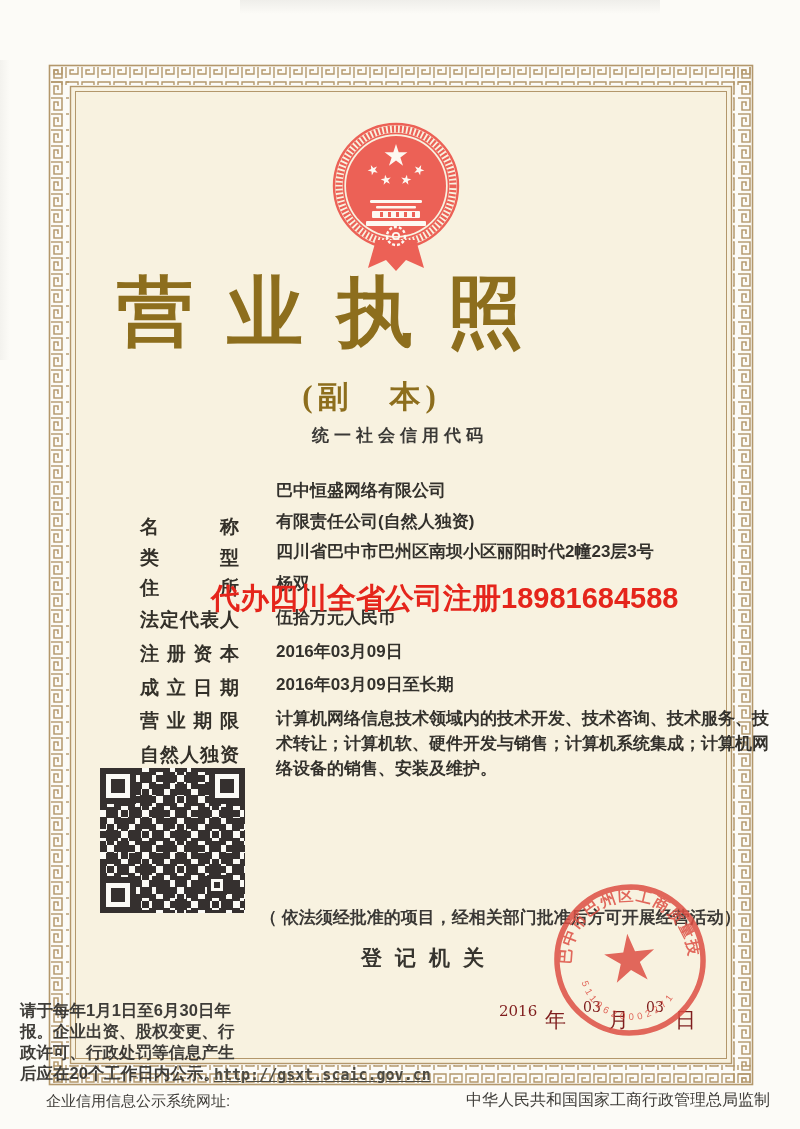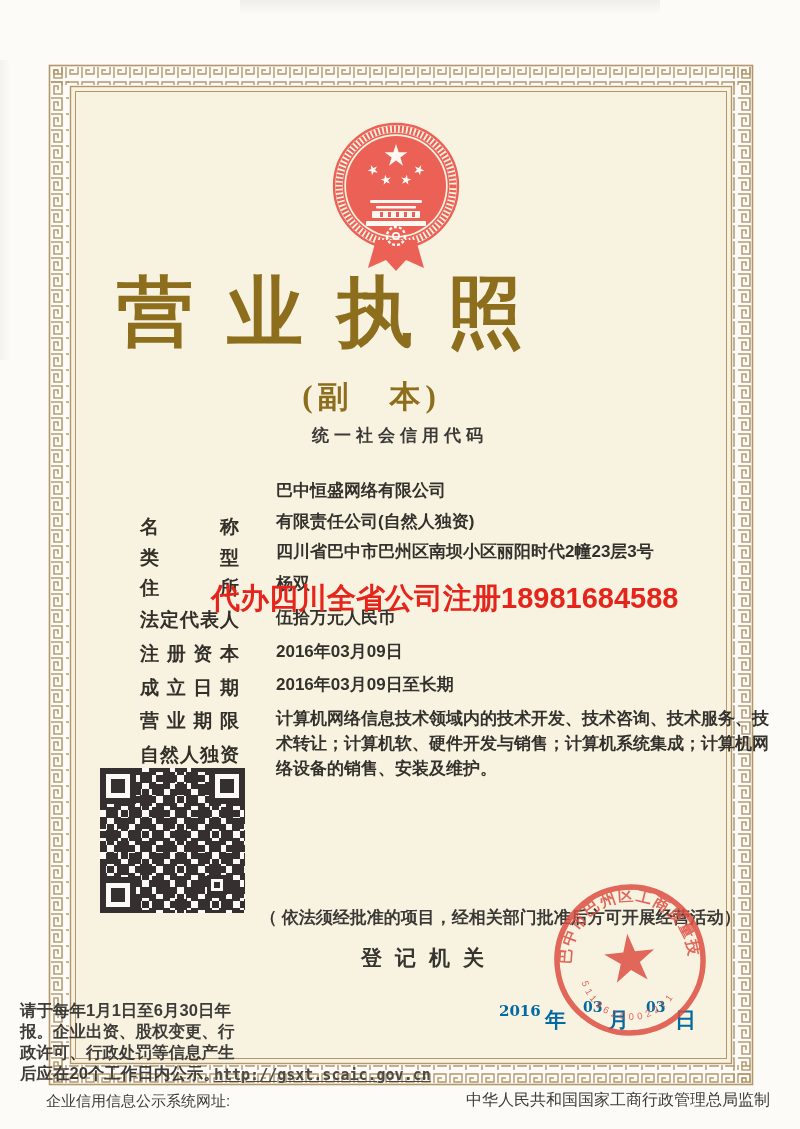--- a/index.html
+++ b/index.html
@@ -65,21 +65,21 @@
   .finder::after{content:"";position:absolute;inset:5px;background:#35302f;}
   .finder.tl{left:0;top:0;} .finder.tr{right:0;top:0;} .finder.bl{left:0;bottom:0;}
   .finder.al{right:18px;bottom:18px;width:20px;height:20px;border-width:4px;}
   .finder.al::after{inset:3px;}
 
   
   .note-line{left:260px;top:906px;font-size:17px;font-weight:700;color:#3a3835;white-space:nowrap;}
   .issuer{left:361px;top:944px;font-size:21px;font-weight:bold;letter-spacing:13px;color:#36342e;}
   .seal{left:548px;top:878px;opacity:.85;transform:rotate(-6deg);z-index:4;}
 
-  .date-token{font-weight:bold;color:#0369a1;white-space:nowrap;text-align:right;}
+  .date-token{font-weight:normal;color:#7f1d1d;white-space:nowrap;text-align:right;}
   .dt-num{font-family:"DejaVu Serif", serif;font-size:15px;}
   .dt-cjk{font-size:21px;}
   .d-year{left:499px;top:1002px;}
   .d-yearu{left:545px;top:1006px;}
   .d-month{left:583px;top:999px;font-size:14px;}
   .d-monthu{left:608px;top:1006px;}
   .d-day{left:646px;top:999px;font-size:14px;}
   .d-dayu{left:675px;top:1006px;}
 
   .annual-notice{

